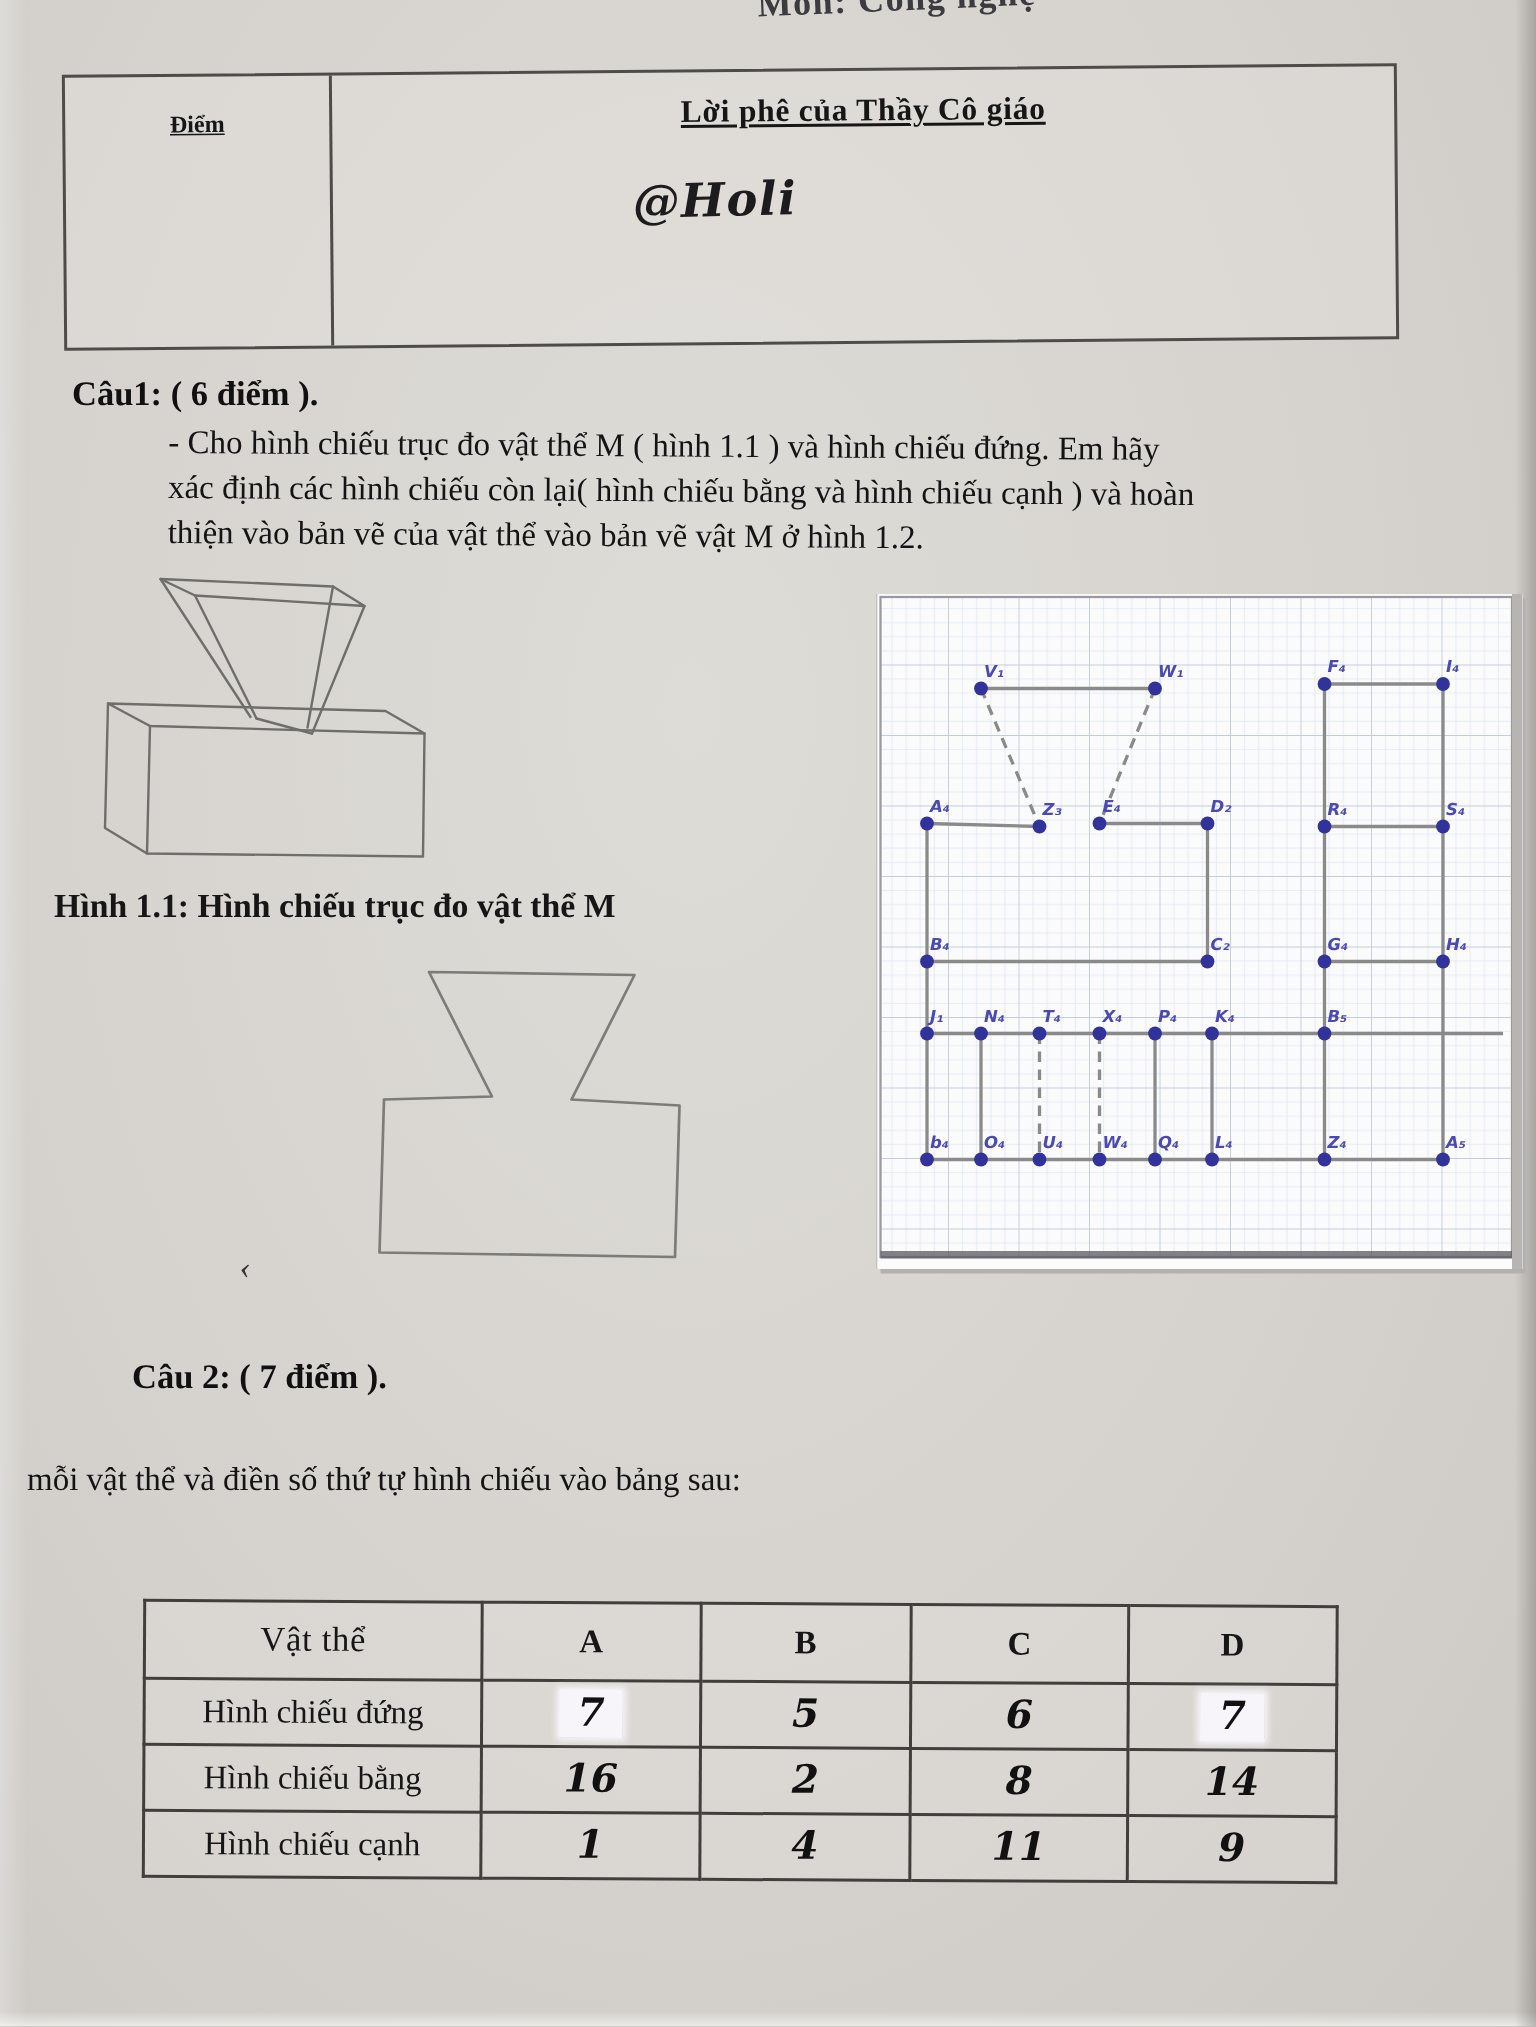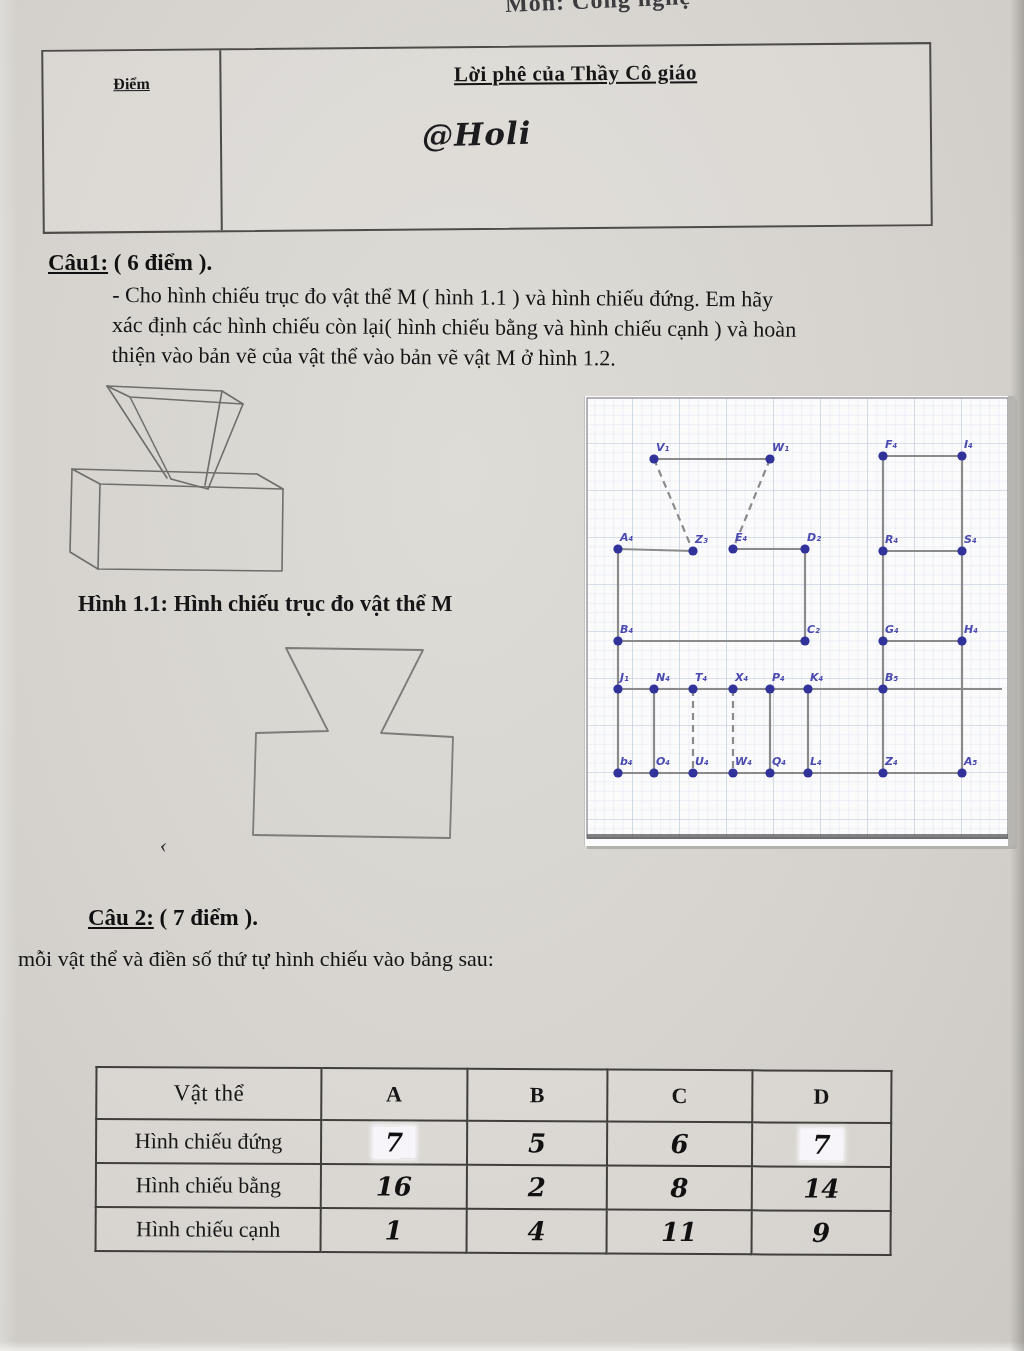--- a/index.html
+++ b/index.html
@@ -22,29 +22,29 @@
   .score-table{left:42px;top:46px;width:886px;height:180px;border:2px solid #4d4c49;
     transform:rotate(-0.5deg);background:rgba(232,230,226,.35);}
   .score-cell{position:absolute;left:0;top:0;width:176px;height:100%;border-right:2px solid #4d4c49;text-align:center;}
   .score-label{display:inline-block;margin-top:24px;font-size:16px;font-weight:bold;text-decoration:underline;}
   .comment-cell{position:absolute;left:178px;top:0;right:0;height:100%;text-align:center;}
   .comment-label{display:inline-block;margin-top:14px;font-size:21px;font-weight:bold;text-decoration:underline;letter-spacing:.5px;}
   .comment-value{position:absolute;left:200px;top:68px;font-size:31px;font-weight:bold;font-style:italic;
     font-family:"DejaVu Serif",serif;color:#1c1c1e;letter-spacing:1px;transform:rotate(-1deg);}
 
   .q-head{font-size:23px;color:#101010;}
-  .q-label{font-weight:bold;text-decoration:underline;}
+  .q-label{font-weight:bold;}
   .q1-head{left:48px;top:250px;}
   .q-points{font-weight:bold;}
   .q1-body{left:112px;top:283px;width:868px;font-size:22px;line-height:30px;transform:rotate(0.4deg);color:#141414;}
   .q2-head{left:88px;top:905px;}
   .q2-line1{left:168px;top:939px;font-size:22px;color:#141414;width:840px;}
-  .q2-line2{left:18px;top:946px;font-size:22px;color:#141414;width:840px;}
-
-  .cap1{left:36px;top:591px;font-size:22.5px;font-weight:bold;margin-left:42px;}
+  .q2-line2{left:18px;top:973px;font-size:22px;color:#141414;width:840px;}
+
+  .cap1{left:36px;top:591px;font-size:22.5px;font-weight:bold;}
   .cap2{left:602px;top:851px;font-size:22px;font-weight:bold;letter-spacing:.5px;}
 
   .fig-iso{left:55px;top:382px;}
   .fig-front{left:243px;top:640px;}
   .fig-grid{left:585px;top:396px;width:430px;height:450px;background:#fbfbfc;
     box-shadow:2px 3px 0 0 #b3b1ad, -1px 0 0 0 #c4c2be;}
   .stray{left:160px;top:832px;font-size:22px;color:#333;transform:rotate(8deg);}
 
   
   .ans-table{left:95px;top:1068px;border-collapse:collapse;transform:rotate(0.3deg);

